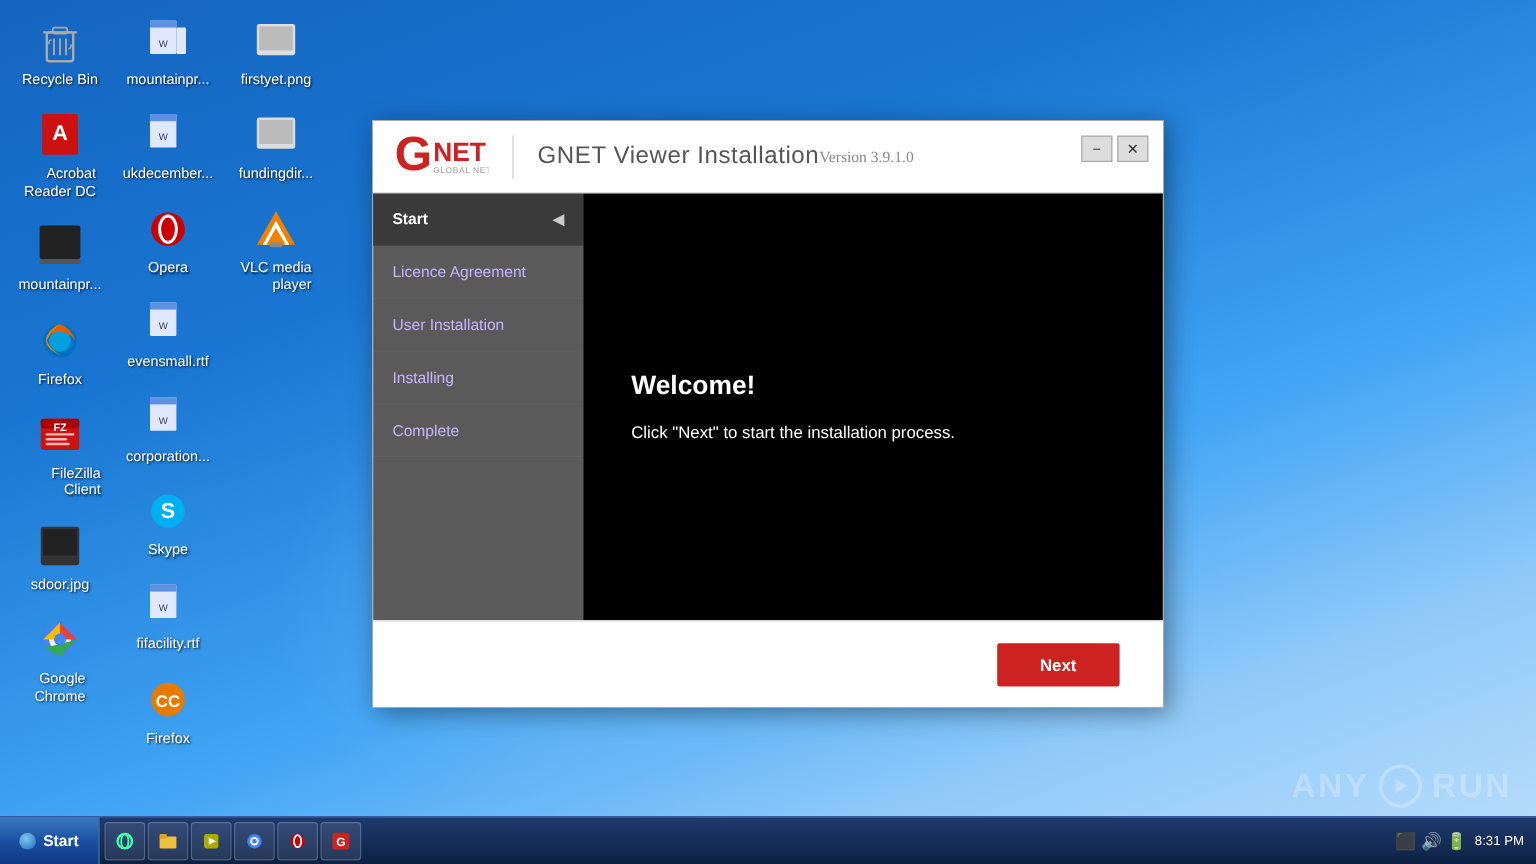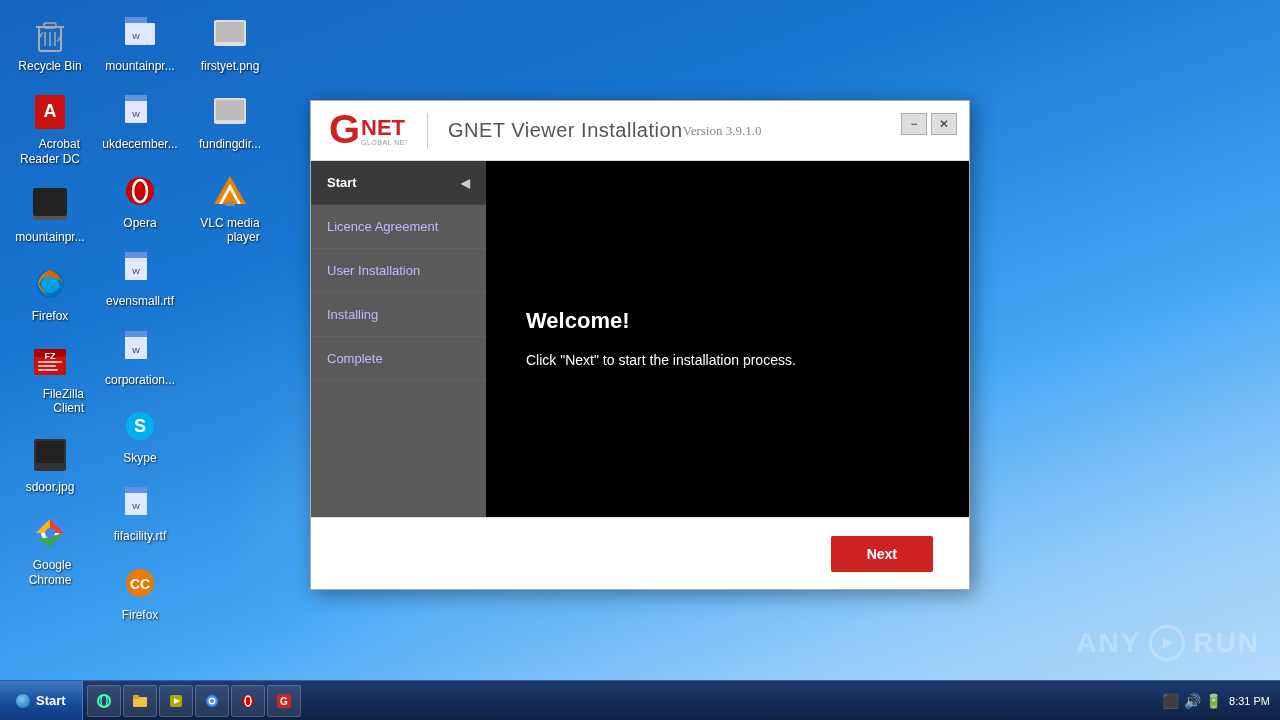--- a/index.html
+++ b/index.html
@@ -142,21 +142,21 @@
 
     .taskbar-icons {
       display: flex;
       align-items: center;
       gap: 4px;
     }
 
     
     .anyrun-watermark {
       position: absolute;
-      bottom: 59px;
+      bottom: 47px;
       right: 20px;
       color: rgba(255,255,255,0.25);
       font-size: 28px;
       font-weight: bold;
       letter-spacing: 2px;
       display: flex;
       align-items: center;
       gap: 8px;
     }
 

